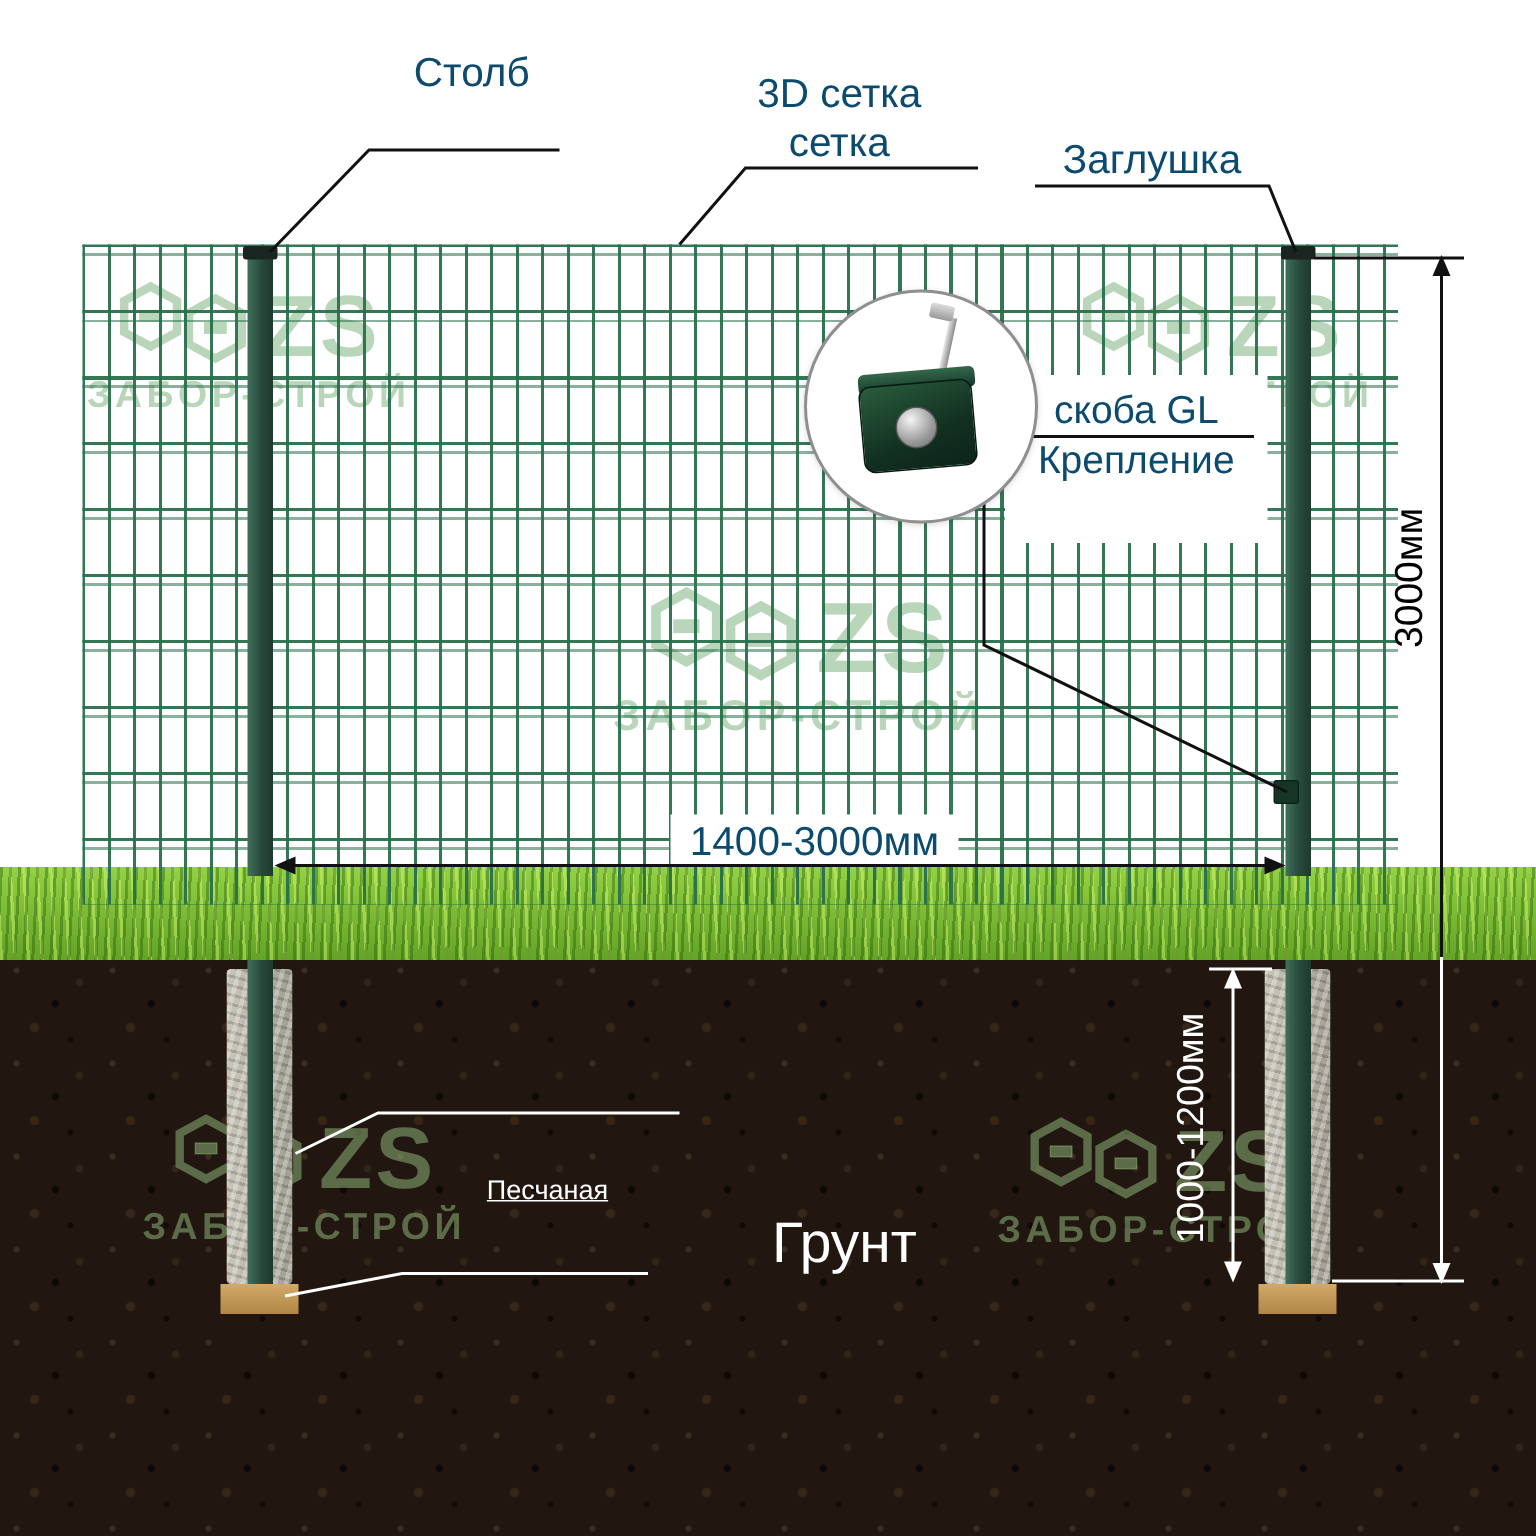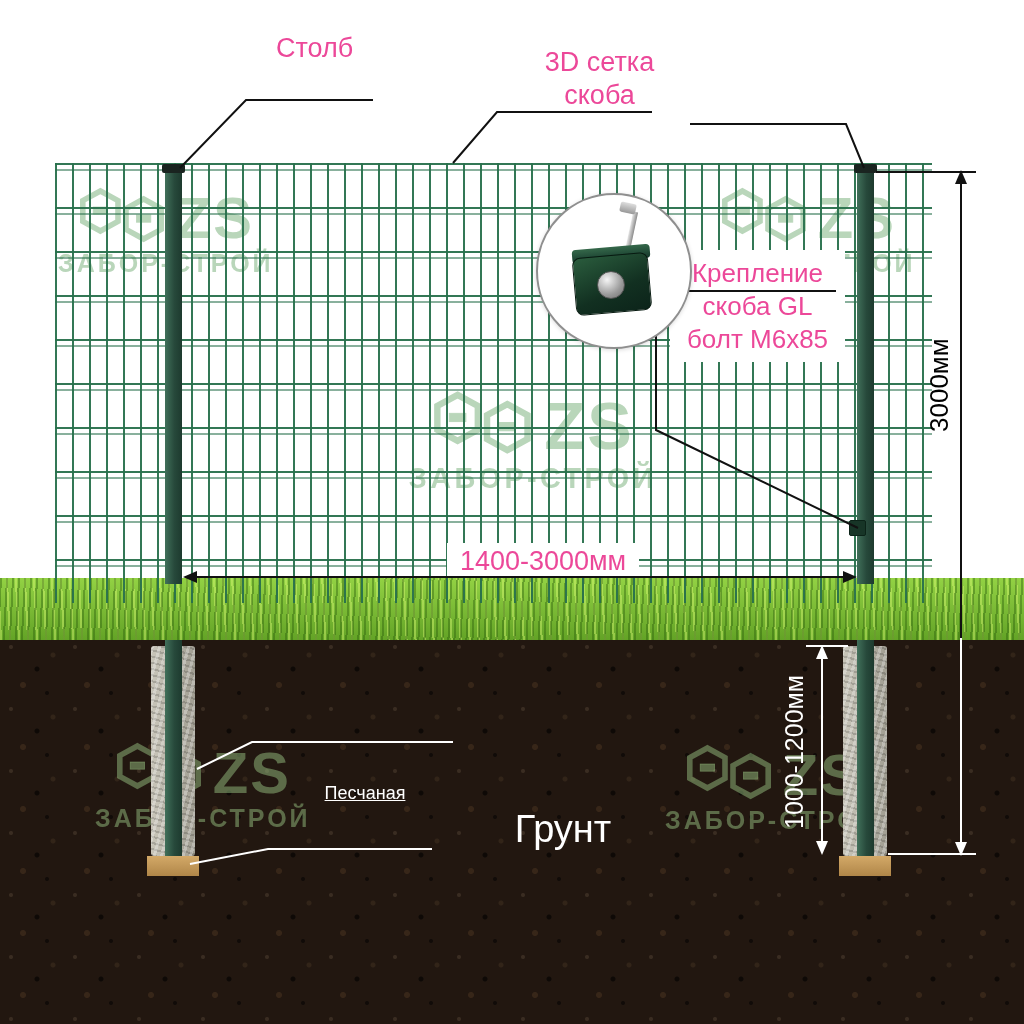--- a/index.html
+++ b/index.html
@@ -74,25 +74,25 @@
   
   svg.overlay { position:absolute; left:0; top:0; z-index:9; pointer-events:none; }
   .lk { stroke:#111; stroke-width:2; fill:none; }
   .lw { stroke:#fff; stroke-width:2; fill:none; }
 
   
   .backdrop { position:absolute; background:#fff; z-index:8; }
   .bd-fasten { left:670px; top:250px; width:175px; height:112px; }
   .bd-span   { left:447px; top:543px; width:192px; height:33px; }
 
-  .callout { position:absolute; font-size:27px; color:#ec4899; text-align:center; line-height:1.24; z-index:10; }
+  .callout { position:absolute; font-size:27px; color:#0c4a6e; text-align:center; line-height:1.24; z-index:10; }
   .callout .ln { display:block; }
   .white { color:#fff; }
   .lbl-post     { left:237px; top:32px;  width:155px; }
-  .lbl-mesh     { left:517px; top:46px;  width:165px; }
+  .lbl-mesh     { left:477px; top:46px;  width:165px; }
   .lbl-cap      { left:688px; top:90px;  width:160px; }
   .lbl-fasten   { left:676px; top:257px; width:163px; font-size:26px; line-height:33px; }
   .lbl-concrete { left:248px; top:706px; width:210px; font-size:26px; }
   .lbl-sand     { left:276px; top:782px; width:178px; font-size:18px;text-decoration:underline; }
   .lbl-ground   { left:478px; top:806px; width:170px; font-size:38px;text-align:center; }
   .lbl-span     { left:447px; top:545px; width:192px; font-size:27px; }
   .vlabel { position:absolute; writing-mode:vertical-rl; transform:rotate(180deg);
     display:flex; align-items:center; justify-content:center; z-index:10; font-size:26px; }
   .lbl-height { left:924px; top:300px; height:170px; color:#000; }
   .lbl-depth  { left:780px; top:655px; height:195px; color:#fff; font-size:25px; }
@@ -219,26 +219,28 @@
 
     <polyline class="lw" points="453,742 252,742 197,769"></polyline>
     <polyline class="lw" points="432,849 268,849 190,864"></polyline>
   </svg>
 
   <div class="callout lbl-post">
     <span class="ln">Столб</span>
   </div>
   <div class="callout lbl-mesh">
     <span class="ln">3D сетка</span>
-    <span class="ln">скоба</span>
+    <span class="ln">сетка</span>
+  </div>
+  <div class="callout lbl-cap">
+    <span class="ln">Заглушка</span>
   </div>
   <div class="callout lbl-fasten">
+    <span class="ln">скоба GL</span>
     <span class="ln">Крепление</span>
-    <span class="ln">скоба GL</span>
-    <span class="ln">болт М6х85</span>
   </div>
   <div class="callout white lbl-sand">
     <span class="ln">Песчаная</span>
   </div>
   <div class="callout white lbl-ground">
     <span class="ln">Грунт</span>
   </div>
 
   <div class="callout lbl-span">1400-3000мм</div>
   <div class="vlabel lbl-height">3000мм</div>

